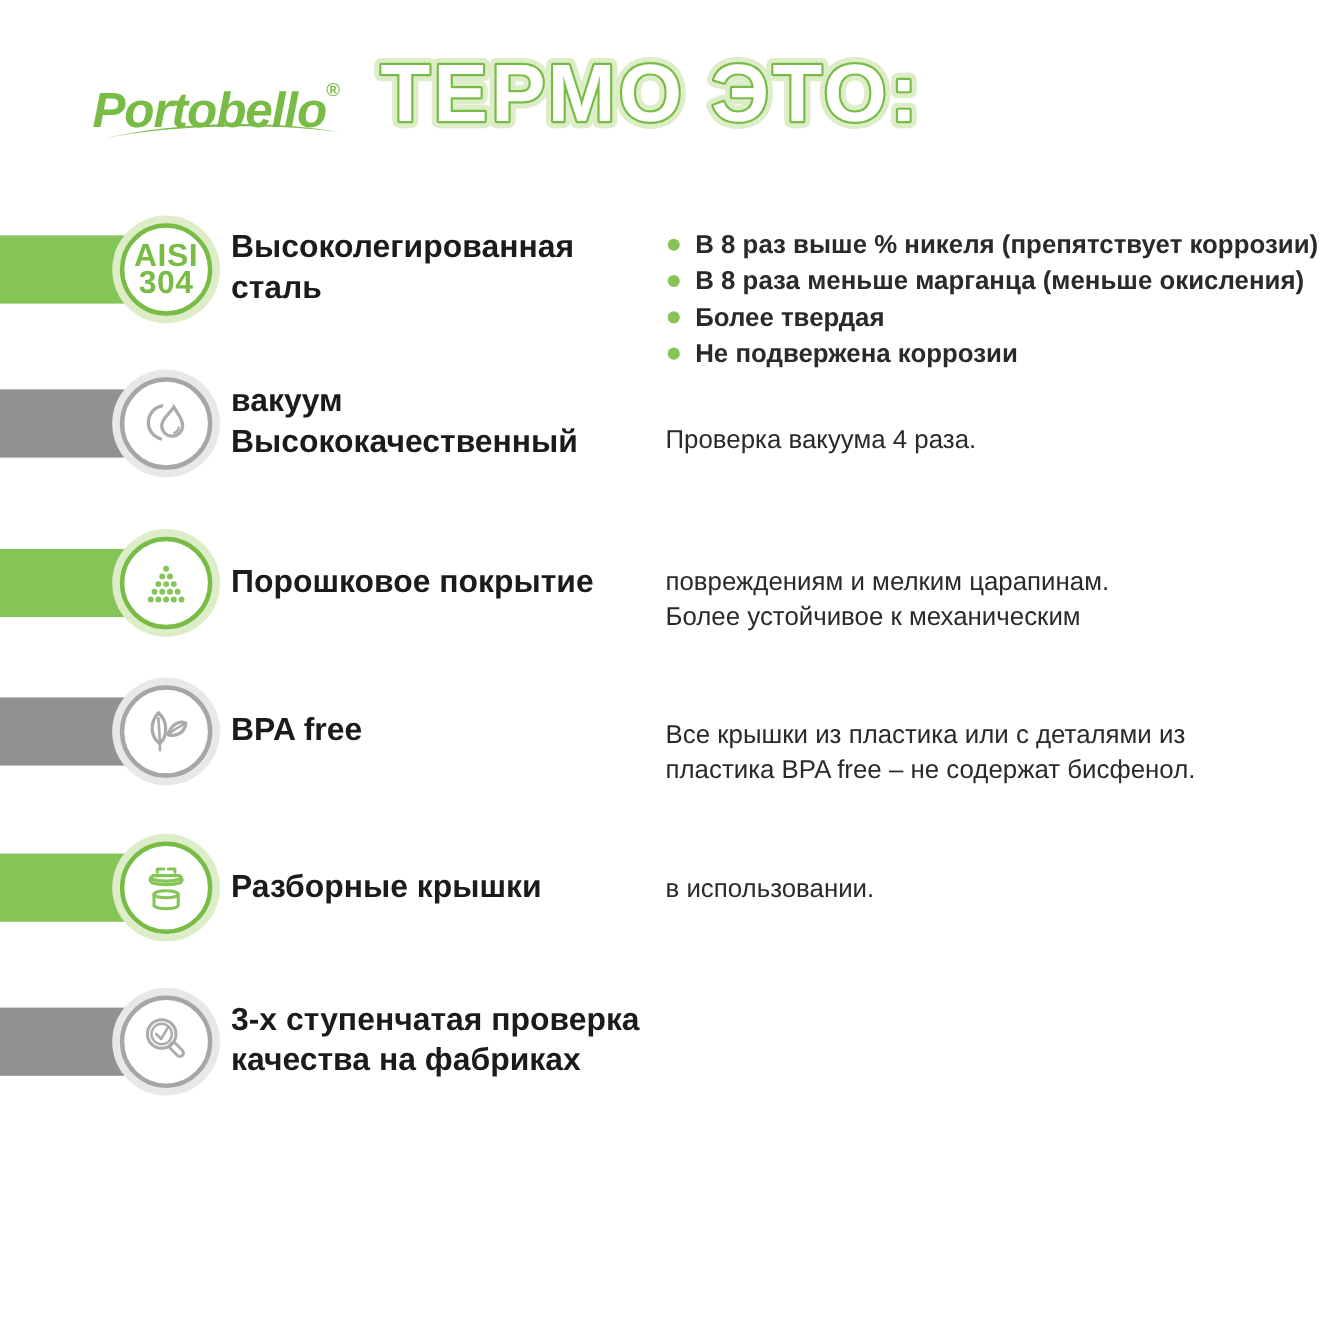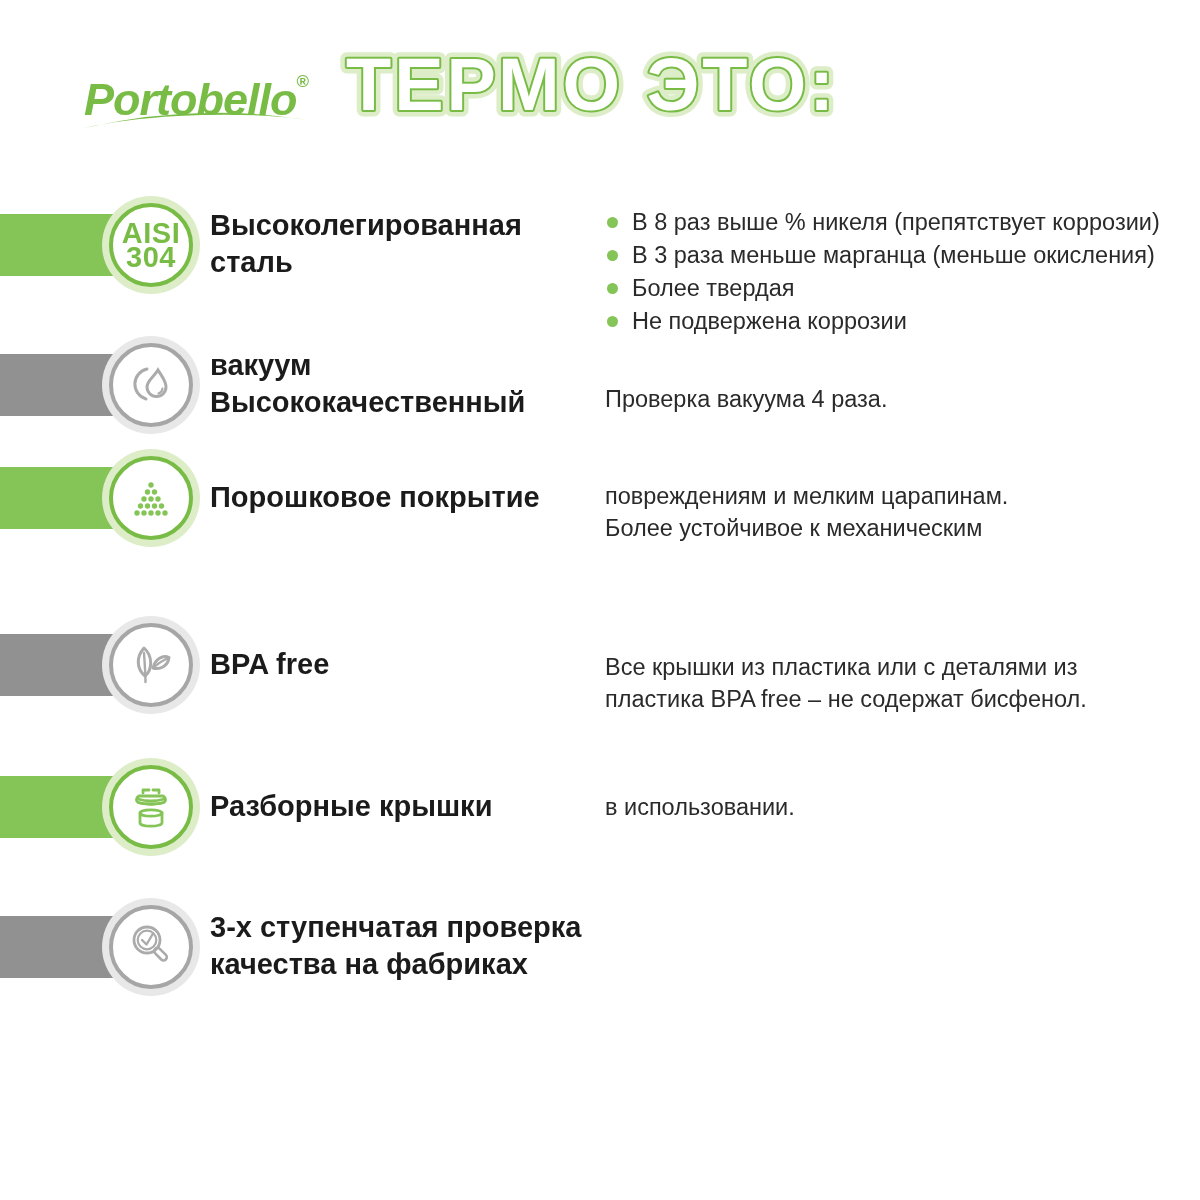--- a/index.html
+++ b/index.html
@@ -22,21 +22,21 @@
 
   .thermo-wrap{position:absolute;left:338px;top:30px;}
   .thermo-svg text{
     font-family:"Liberation Sans",sans-serif;font-weight:bold;font-size:74px;letter-spacing:3px;
   }
   .thermo-glow{fill:none;stroke:var(--pale-green);stroke-width:13;stroke-linejoin:round;}
   .thermo-outline{fill:#ffffff;stroke:var(--green-stroke);stroke-width:4;stroke-linejoin:round;paint-order:stroke;}
 
   
   .row{position:absolute;left:0;right:0;height:140px;}
-  .r1{top:175px}.r2{top:315px}.r3{top:428px}.r4{top:595px}.r5{top:737px}.r6{top:877px}
+  .r1{top:175px}.r2{top:315px}.r3{top:460px}.r4{top:595px}.r5{top:737px}.r6{top:877px}
 
   .bar{position:absolute;left:0;top:39px;width:152px;height:62px;}
   .row.green .bar{background:var(--green);}
   .row.gray  .bar{background:var(--gray);}
 
   .ring{position:absolute;left:102px;top:21px;width:98px;height:98px;border-radius:50%;}
   .row.green .ring{background:var(--pale-green);}
   .row.gray  .ring{background:var(--pale-gray);}
 
   .disc{
@@ -55,21 +55,21 @@
   .title{position:absolute;left:210px;width:420px;font-weight:bold;font-size:29px;
     line-height:37px;color:var(--title-color);}
   .title.two{top:32px;} .title.one{top:51px;}
   .title span{display:block;white-space:nowrap;}
 
   .desc{position:absolute;left:605px;width:585px;font-size:23.5px;line-height:32px;color:var(--body-color);}
   .desc span{display:block;white-space:nowrap;}
   .r1 .desc{top:31px} .r2 .desc{top:68px} .r3 .desc{top:52px} .r4 .desc{top:56px} .r5 .desc{top:54px}
 
   ul.bullets{list-style:none;margin:0;padding:0;}
-  ul.bullets li{position:relative;padding-left:27px;line-height:33px;white-space:nowrap;}
+  ul.bullets li{position:relative;padding-left:27px;line-height:33px;white-space:nowrap;font-weight:bold;}
   ul.bullets li .dot{
     position:absolute;left:2px;top:11px;width:11px;height:11px;border-radius:50%;
     background:var(--green);
   }
 
   svg{display:block;}
 </style>
 </head>
 <body>
 
@@ -103,21 +103,21 @@
       <span>сталь</span>
     </div>
     <div class="desc">
       <ul class="bullets">
         <li>
             <span class="dot"></span>
             <span>В 8 раз выше % никеля (препятствует коррозии)</span>
           </li>
         <li>
             <span class="dot"></span>
-            <span>В 3 раза меньше марганца (меньше окисления)</span>
+            <span>В 8 раза меньше марганца (меньше окисления)</span>
           </li>
         <li>
             <span class="dot"></span>
             <span>Более твердая</span>
           </li>
         <li>
             <span class="dot"></span>
             <span>Не подвержена коррозии</span>
           </li>
       </ul>

